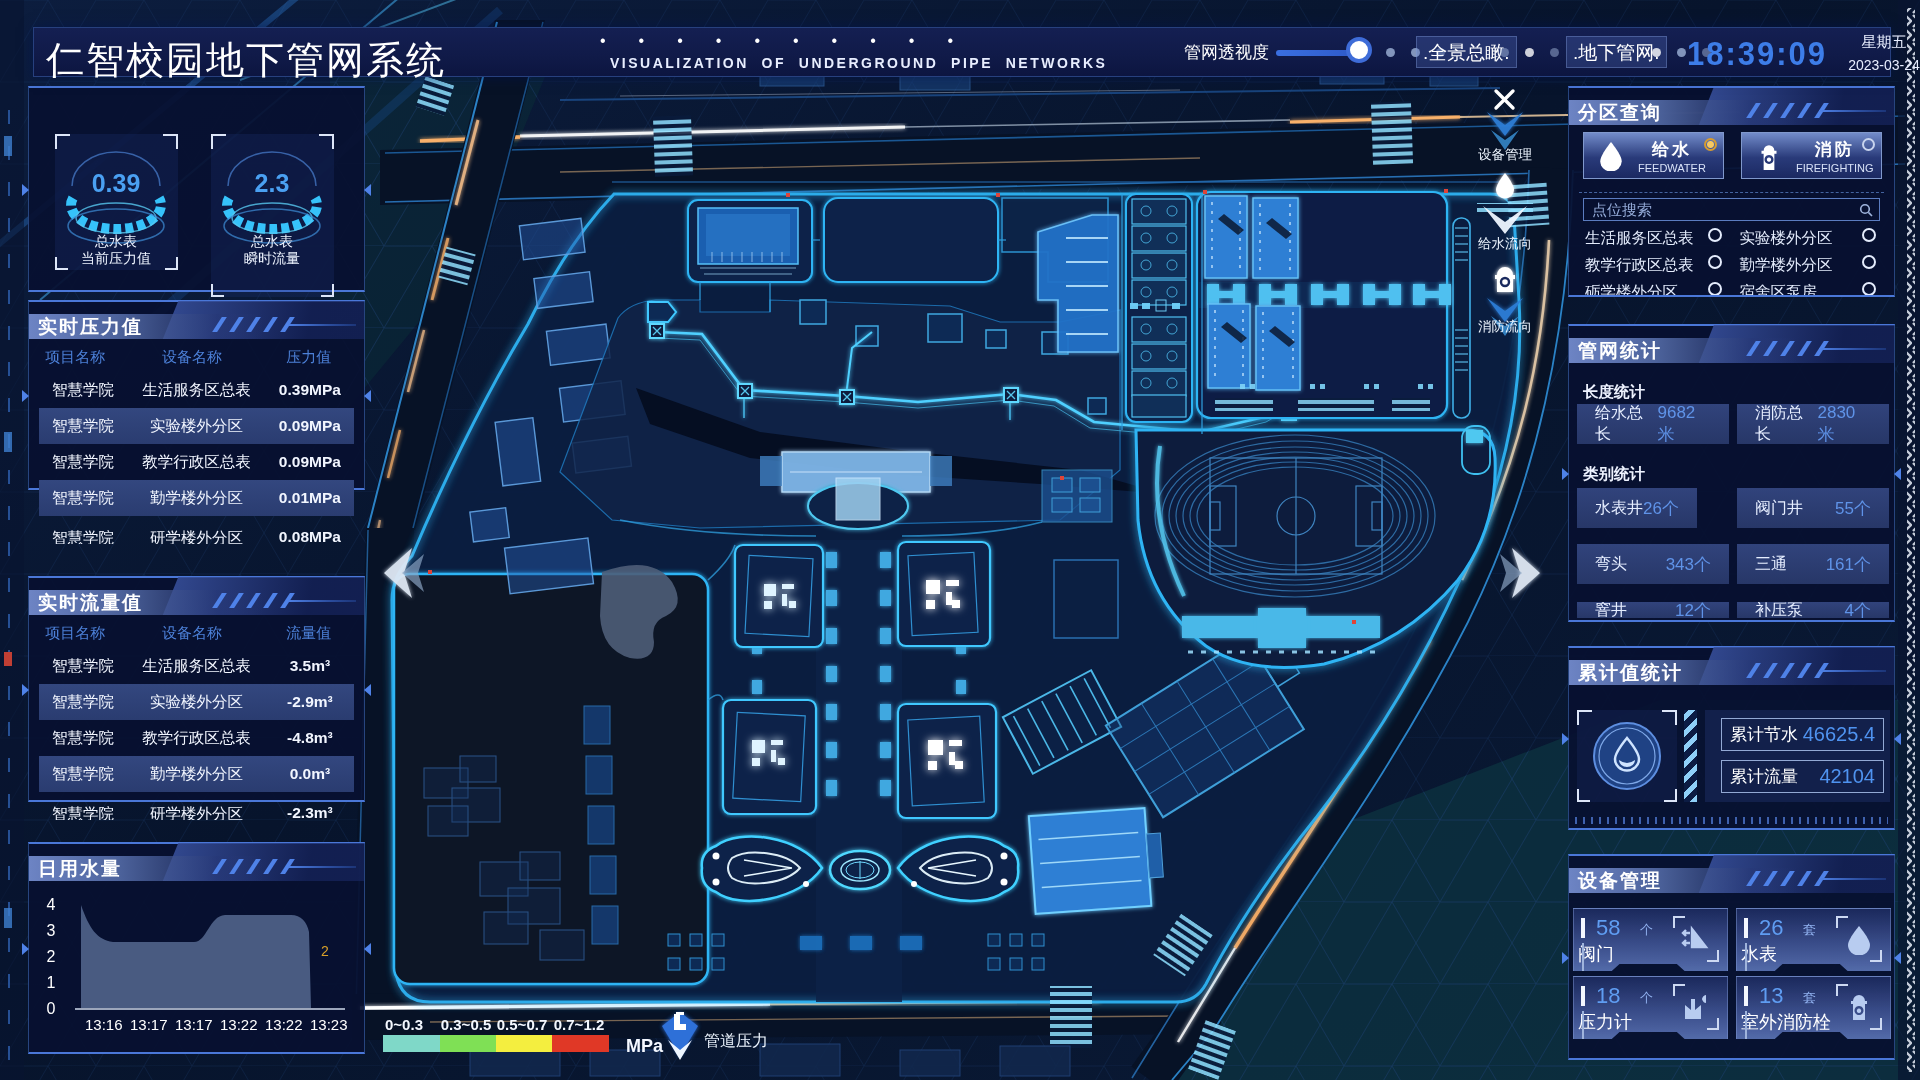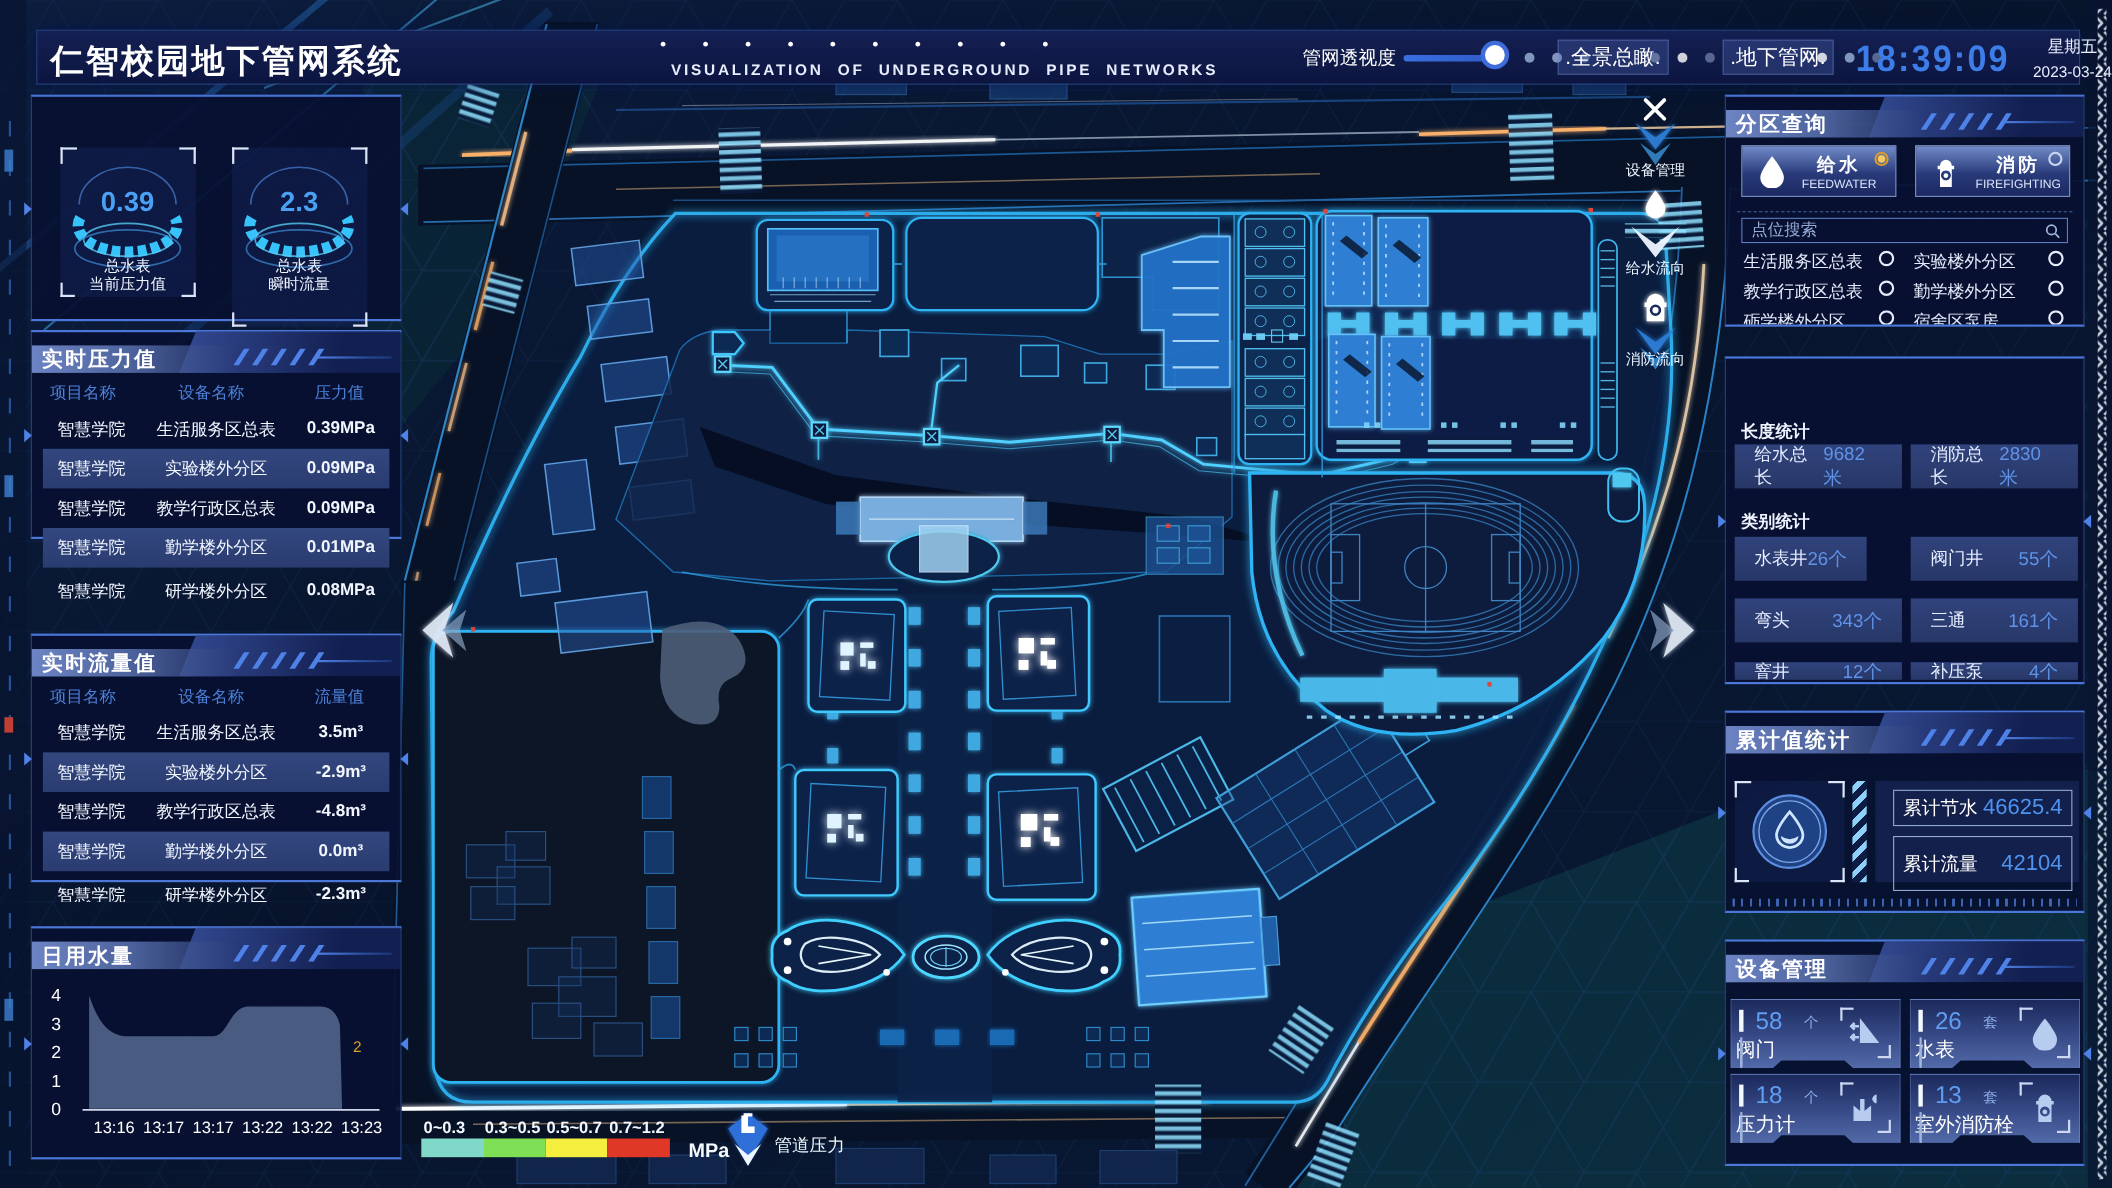--- a/index.html
+++ b/index.html
@@ -2,21 +2,21 @@
 <html lang="zh"><head>
 <meta charset="utf-8">
 <title>仁智校园地下管网系统</title>
 <style>
 *{margin:0;padding:0;box-sizing:border-box}
 html,body{width:1920px;height:1080px;overflow:hidden;background:#0a1a38;font-family:"Liberation Sans",sans-serif}
 #stage{position:relative;width:1920px;height:1080px;overflow:hidden}
 #map{position:absolute;left:0;top:0;z-index:0}
 
 #topbar{position:absolute;left:33px;top:27px;width:1858px;height:50px;background:linear-gradient(180deg,#141f52 0%,#101a48 60%,#0c1540 100%);border:1px solid #27407e;z-index:30;box-shadow:0 0 12px rgba(0,20,80,.6)}
-#topbar .title{position:absolute;left:12px;top:7px;font-size:30px;font-weight:bold;color:#fff;letter-spacing:2px}
+#topbar .title{position:absolute;left:12px;top:7px;font-size:38px;font-weight:normal;color:#fff;letter-spacing:2px}
 #topbar .dots{position:absolute;left:566px;top:4px;color:#fff;font-size:16px;letter-spacing:33px}
 #topbar .sub{position:absolute;left:576px;top:27px;font-size:14px;color:#e8eeff;letter-spacing:2.5px;font-weight:bold}
 .sliderlab{position:absolute;left:1150px;top:13px;font-size:17px;color:#fff}
 .slider{position:absolute;left:1242px;top:22px;width:82px;height:6px;border-radius:3px;background:linear-gradient(90deg,#3a6fe0,#2e5ac8)}
 .knob{position:absolute;left:1312px;top:9px;width:26px;height:26px;border-radius:50%;background:#fff;border:4px solid #3e6cd8}
 .dotsep{position:absolute;top:20px;display:flex;gap:16px}
 .dotsep i{width:9px;height:9px;border-radius:50%;background:#9fb4d8;opacity:.8}
 .navbtn{position:absolute;top:8px;height:32px;line-height:31px;padding:0 6px;background:rgba(86,116,196,.28);border:1px solid rgba(140,170,230,.35);color:#fff;font-size:19px}
 .clock{position:absolute;left:1648px;top:8px;width:150px;text-align:center;font-size:31px;font-weight:bold;color:#3d7de8;letter-spacing:2px;transform:scaleY(1.08)}
 .dt{position:absolute;left:1802px;top:5px;width:96px;text-align:center;color:#e8eeff}
@@ -974,20 +974,33 @@
         </span>
         <span class="half">
           <span>宿舍区泵房</span>
           <span class="cir"></span>
         </span>
       </div>
 </div>
 
 <div class="panel rp pmark" id="q2" style="top:324px;height:298px">
 
+  <div class="ph">
+        <div class="tab"></div>
+        <div class="band"></div>
+        <span class="t">管网统计</span>
+    <span class="sl">
+          <i></i>
+          <i></i>
+          <i></i>
+          <i></i>
+          <i></i>
+        </span>
+        <span class="ln"></span>
+      </div>
 
   <div class="seclab" style="left:14px;top:56px">长度统计</div>
 
   <div class="chip" style="left:8px;top:78px;width:152px">
         <span class="k">给水总长</span>
         <span class="v">9682米</span>
       </div>
   <div class="chip" style="left:168px;top:78px;width:152px">
         <span class="k">消防总长</span>
         <span class="v">2830米</span>
@@ -1046,21 +1059,21 @@
       <path d="M42 50 a8 7 0 0 0 16 0 q-8 6 -16 0 Z" fill="#cfe4ff"></path>
     </svg></div>
 
   <div style="position:absolute;left:115px;top:62px;width:13px;height:92px;background:repeating-linear-gradient(315deg,#8fd0f8 0 5px,#0c1c44 5px 11px)"></div>
 
   <div style="position:absolute;left:136px;top:62px;right:4px;height:92px;background:rgba(28,44,96,.55)">
     <div style="position:absolute;left:16px;top:8px;right:6px;height:33px;border:1.5px solid #93a9d4;display:flex;align-items:center;justify-content:space-between;padding:0 8px">
       <span style="color:#fff;font-size:17px">累计节水</span>
           <span style="color:#4f93f0;font-size:20px">46625.4</span>
         </div>
-    <div style="position:absolute;left:16px;top:50px;right:6px;height:50px;border:1.5px solid #93a9d4;display:flex;align-items:center;justify-content:space-between;padding:0 8px">
+    <div style="position:absolute;left:16px;top:50px;right:6px;height:33px;border:1.5px solid #93a9d4;display:flex;align-items:center;justify-content:space-between;padding:0 8px">
       <span style="color:#fff;font-size:17px">累计流量</span>
           <span style="color:#4f93f0;font-size:20px">42104</span>
         </div>
   </div>
 
   <div style="position:absolute;left:6px;right:6px;bottom:4px;height:7px;background:repeating-linear-gradient(90deg,#3f62ae 0 2px,transparent 2px 8px)"></div>
 </div>
 
 <div class="panel rp pmark" id="q4" style="top:854px;height:206px">
 

